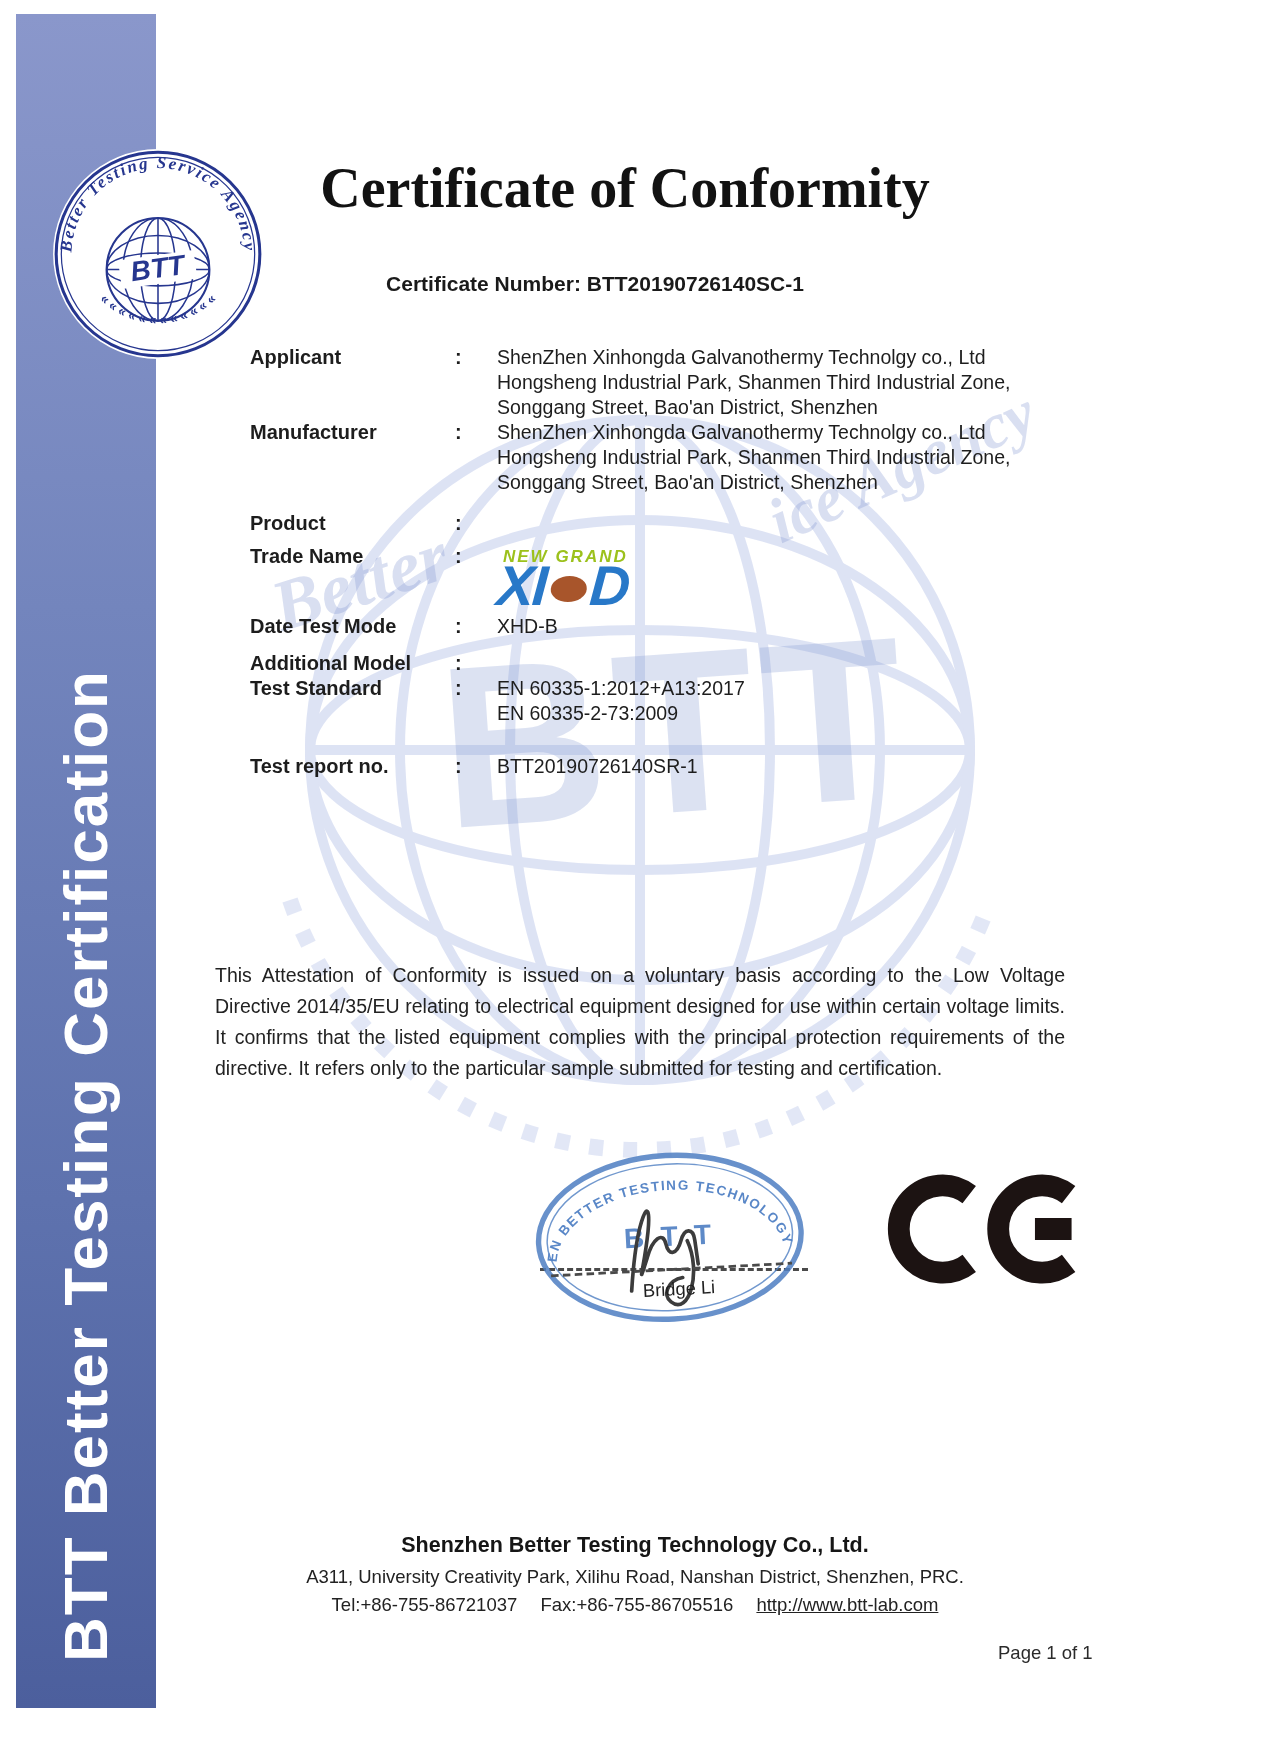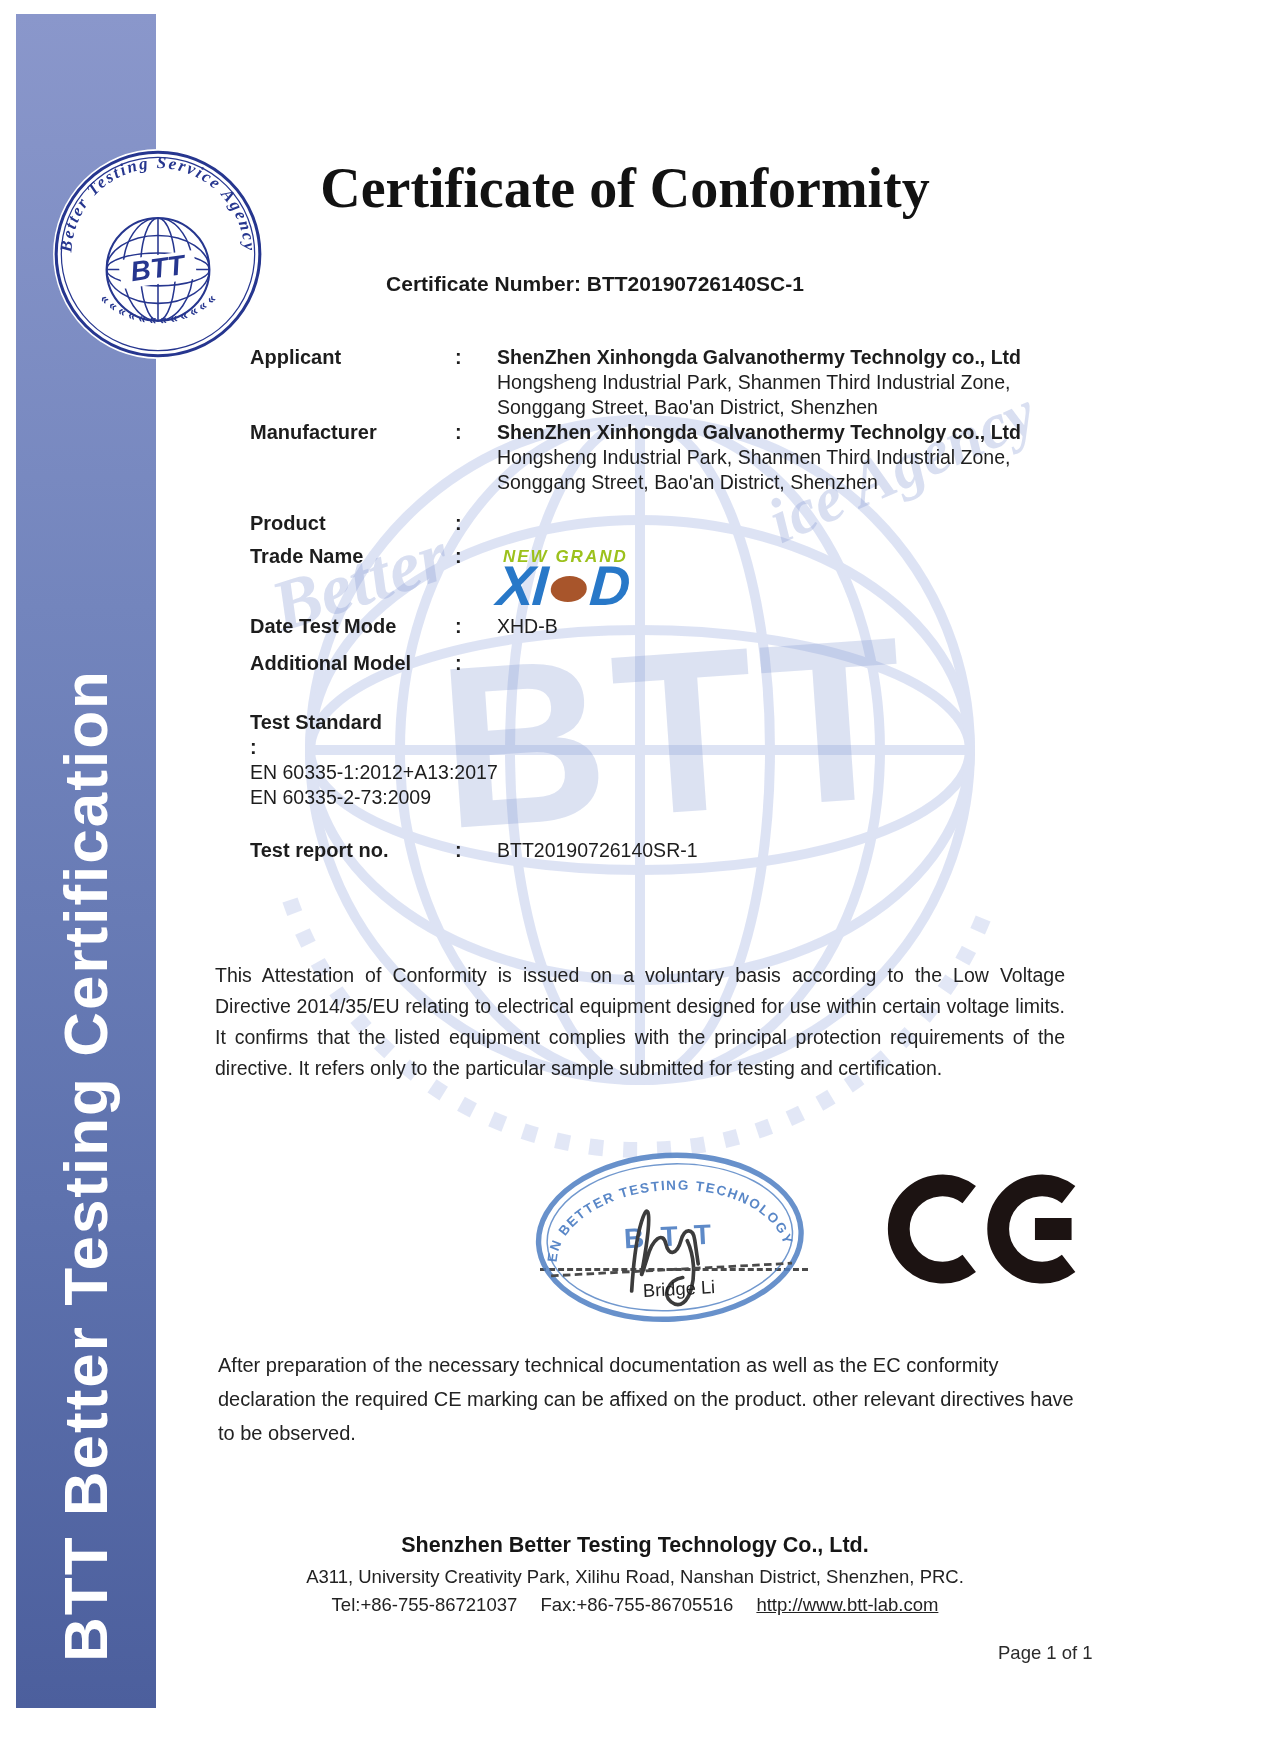--- a/index.html
+++ b/index.html
@@ -33,23 +33,23 @@
            font-family:"Liberation Serif", serif; font-weight:bold; font-size:56px; color:#121212; }
   .cert-num { position:absolute; left:255px; top:272px; width:680px; text-align:center;
               font-size:21px; font-weight:bold; color:#1a1a1a; }
 
   
   .fields { position:absolute; left:250px; top:345px; width:792px; }
   .f-row { display:flex; align-items:flex-start; }
   .f-label { width:205px; font-weight:bold; font-size:20px; line-height:25px; flex:none; }
   .f-colon { width:42px; font-weight:bold; font-size:20px; line-height:25px; flex:none; }
   .f-value { flex:1; font-size:19.5px; line-height:25px; }
-  .f-value .bold { font-weight:bold; }
+  .f-value .bold { font-weight:normal; }
   .pre-line { white-space:pre-line; }
-  .mt16{margin-top:16px;} .mt8{margin-top:8px;} .mt12{margin-top:12px;} .mt34{margin-top:34px;flex-direction:column;} .mt28{margin-top:28px;}
+  .mt16{margin-top:16px;} .mt8{margin-top:8px;} .mt12{margin-top:12px;} .mt34{} .mt28{margin-top:28px;}
 
   
   .brand { display:inline-block; position:relative; padding-top:14px; }
   .brand-tagline { position:absolute; top:0; left:6px; font-size:17px; font-weight:bold; font-style:italic;
                    color:#9cc11c; letter-spacing:2px; }
   .brand-main { display:flex; align-items:center; font-size:56px; font-weight:900; font-style:italic;
                 color:#2878c8; line-height:56px; letter-spacing:-2px; transform:skewX(-4deg); }
   .brand-dot { width:36px; height:26px; background:#a8552b; border-radius:50%; margin:6px 3px 0 5px; }
 
   
@@ -228,21 +228,20 @@
     </svg>
 
     <svg class="ce" viewBox="0 0 250 130">
       <g stroke="#1c1312" stroke-width="25" fill="none">
         <path d="M 104.6 25.6 A 50 50 0 1 0 104.6 104.4"></path>
         <path d="M 218.6 25.6 A 50 50 0 1 0 218.6 104.4"></path>
         <line x1="180" y1="65" x2="222" y2="65"></line>
       </g>
     </svg>
 
-    <div class="para2">After preparation of the necessary technical documentation as well as the EC conformity declaration the required CE marking can be affixed on the product. other relevant directives have to be observed.</div>
 
     <div class="footer">
       <div class="footer-company">Shenzhen Better Testing Technology Co., Ltd.</div>
       <div class="footer-address">A311, University Creativity Park, Xilihu Road, Nanshan District, Shenzhen, PRC.</div>
       <div class="footer-contact">
         <span>Tel:+86-755-86721037</span>
         <span>Fax:+86-755-86705516</span>
         <span class="footer-link">http://www.btt-lab.com</span>
       </div>
     </div>

